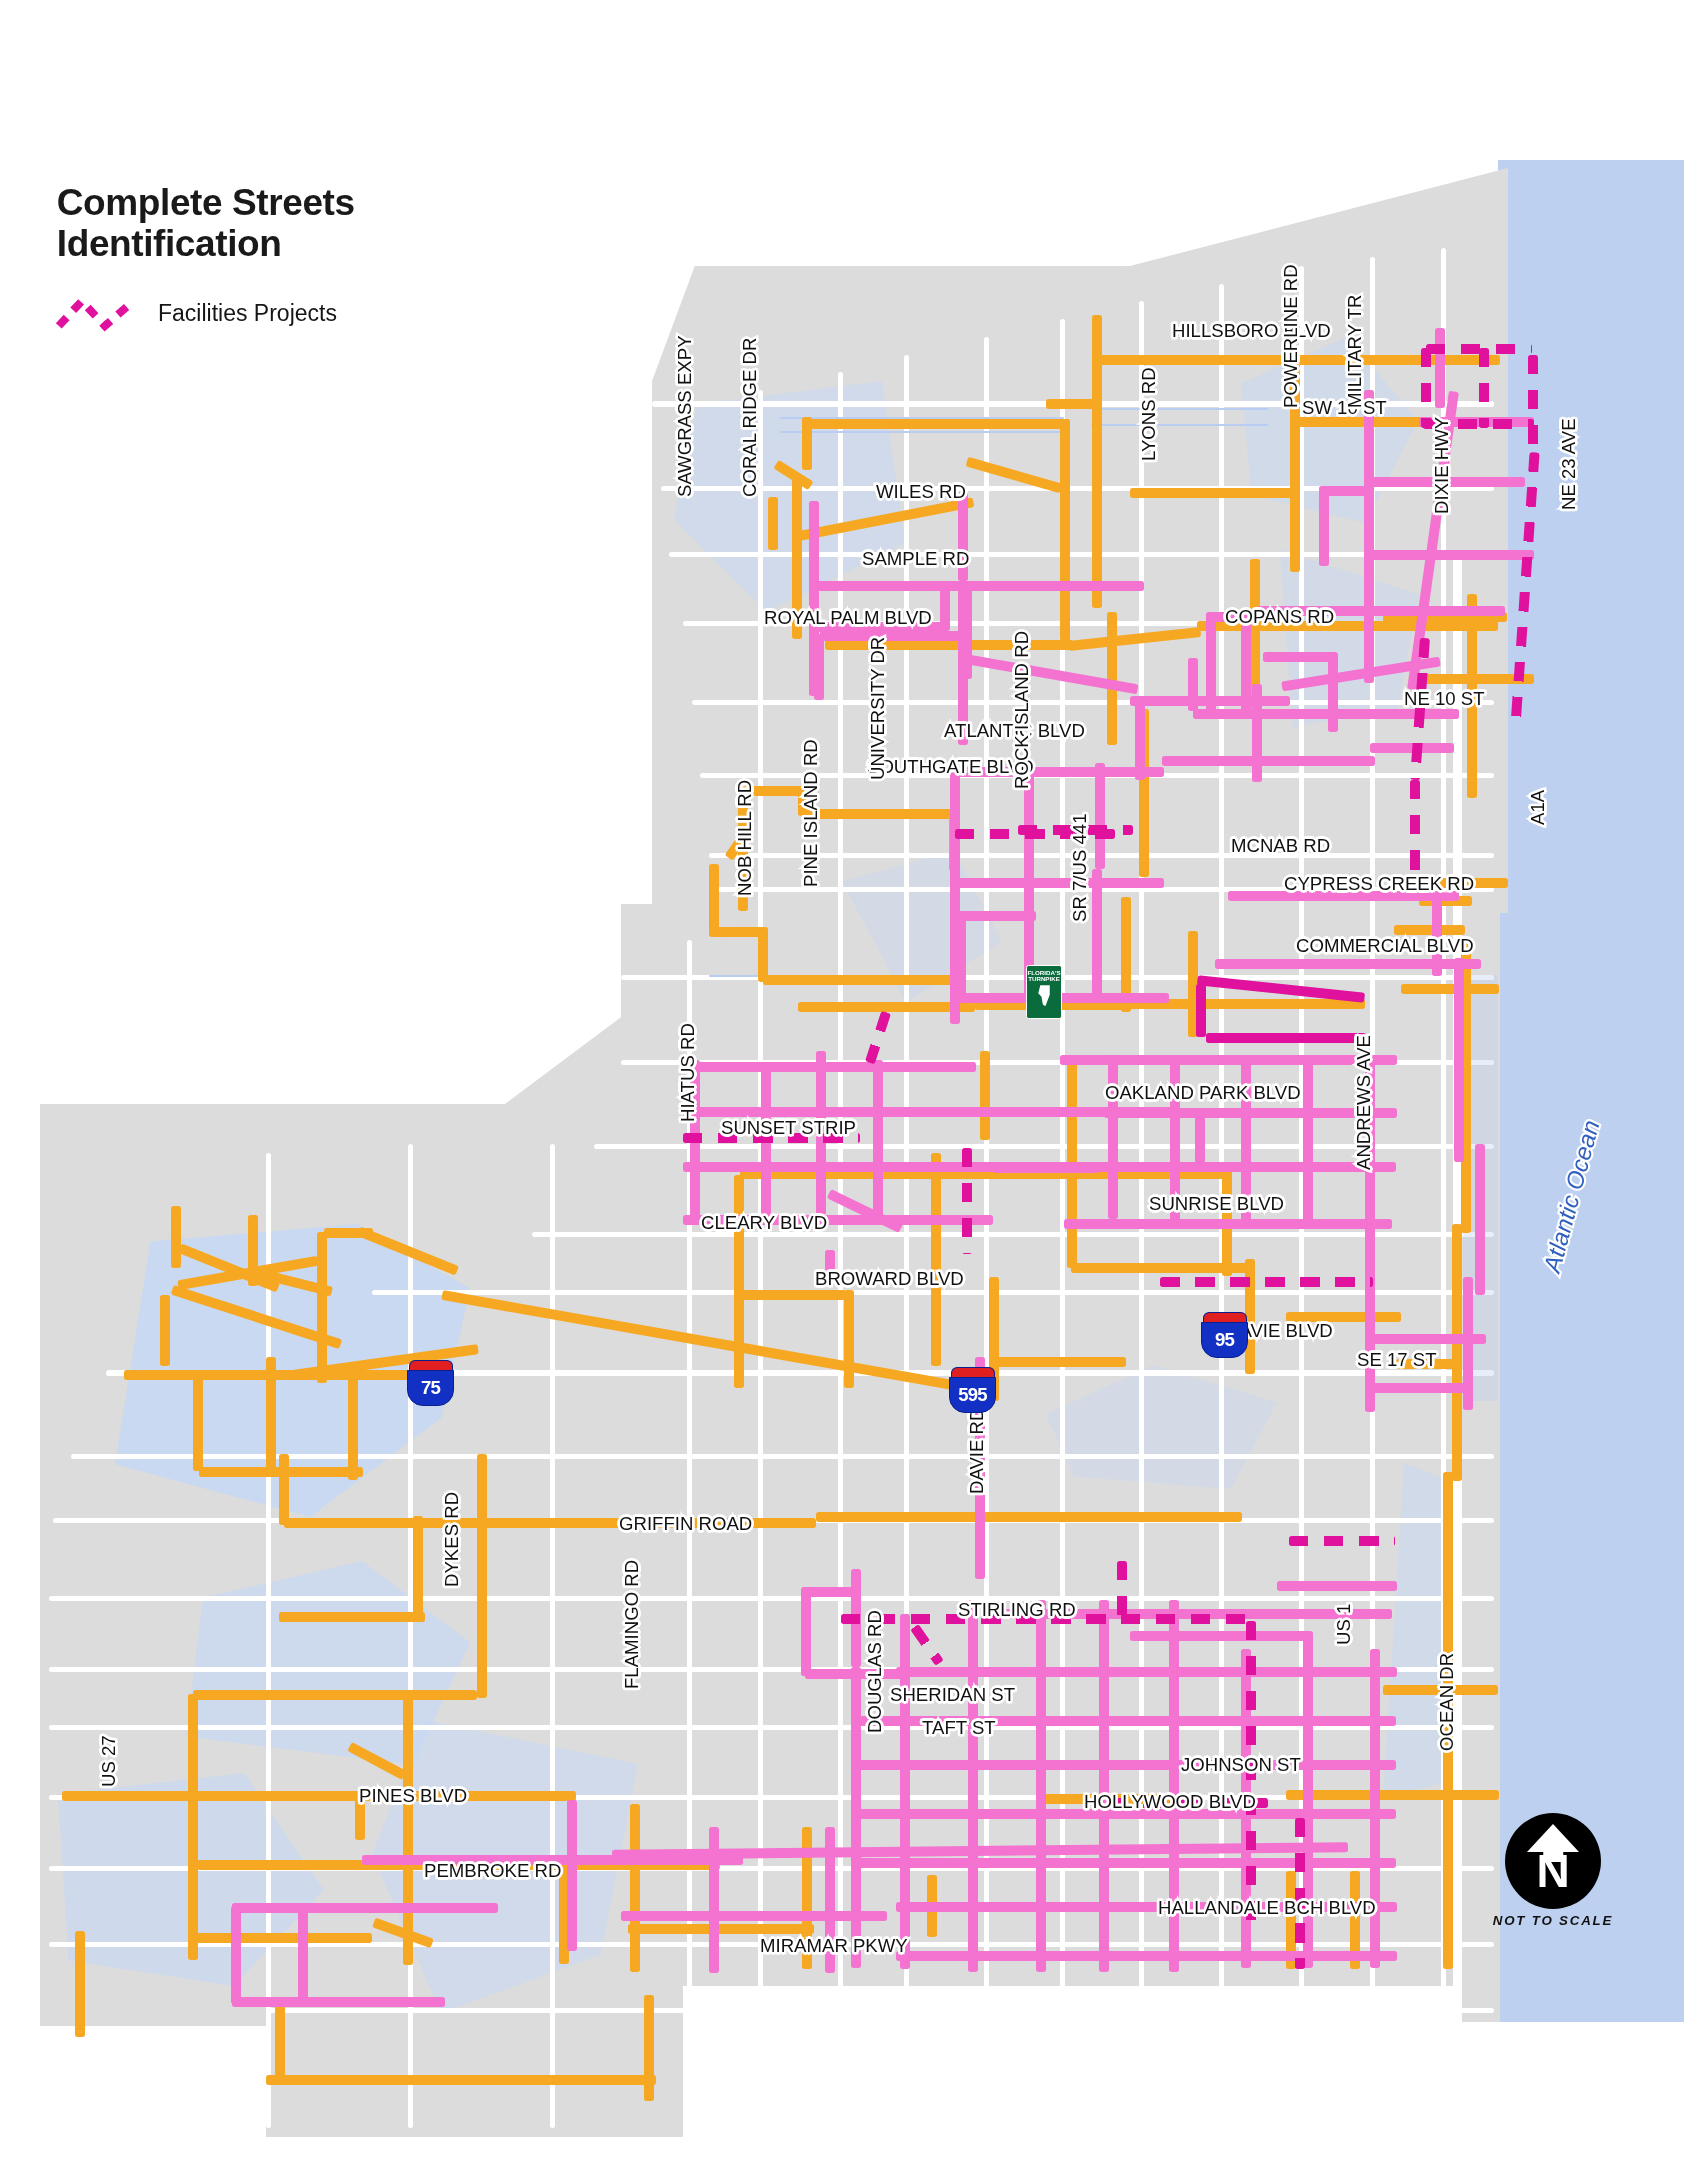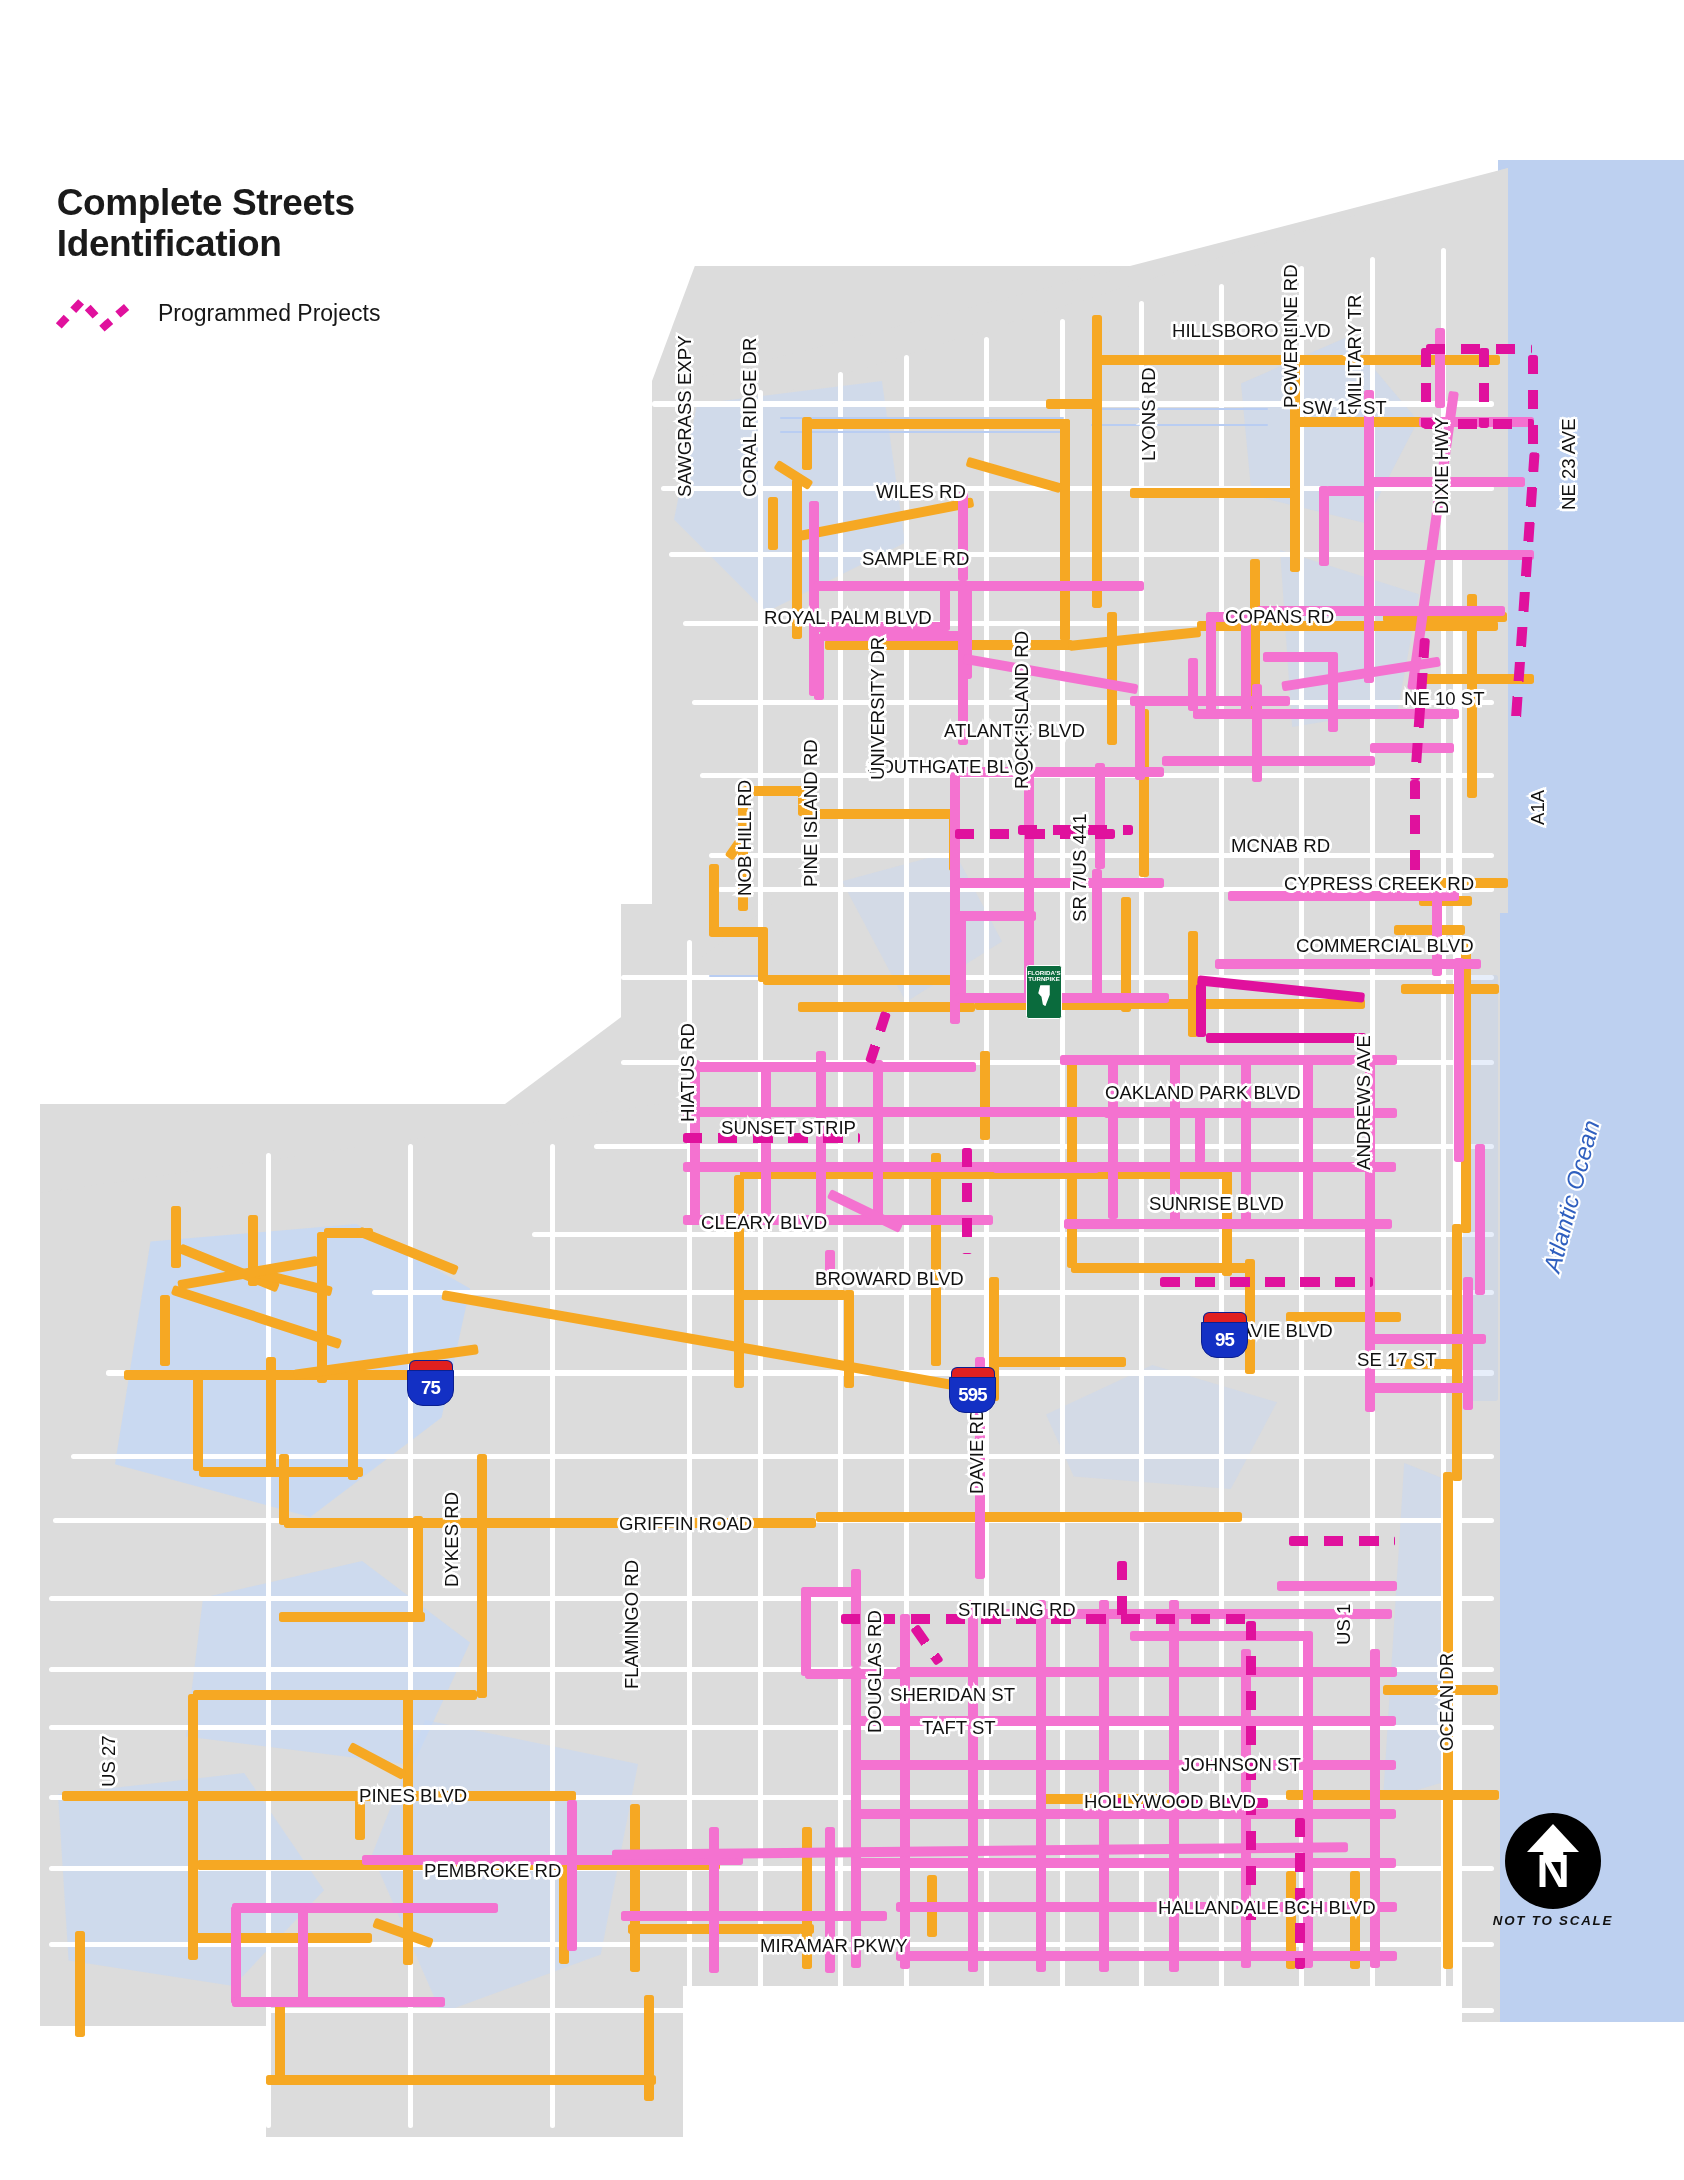--- a/index.html
+++ b/index.html
@@ -517,21 +517,21 @@
     </div>
 
 
 
     <div class="legend-row">
       <span class="legend-swatch">
         <svg width="82" height="39" viewBox="0 0 92 44">
           <polyline points="4,36 30,8 56,36 88,8" fill="none" stroke="#e0119d" stroke-width="9" stroke-linecap="butt" stroke-linejoin="miter" stroke-dasharray="13 11"></polyline>
         </svg>
       </span>
-      <span class="legend-label">Programmed Projects</span>
+      <span class="legend-label">Facilities Projects</span>
     </div>
   </div>
 
   <div id="compass">
     <div class="compass-circle">
       <div class="compass-arrow"></div>
       <div class="compass-stem"></div>
       <div class="compass-n">N</div>
     </div>
     <div class="compass-caption">NOT  TO  SCALE</div>

